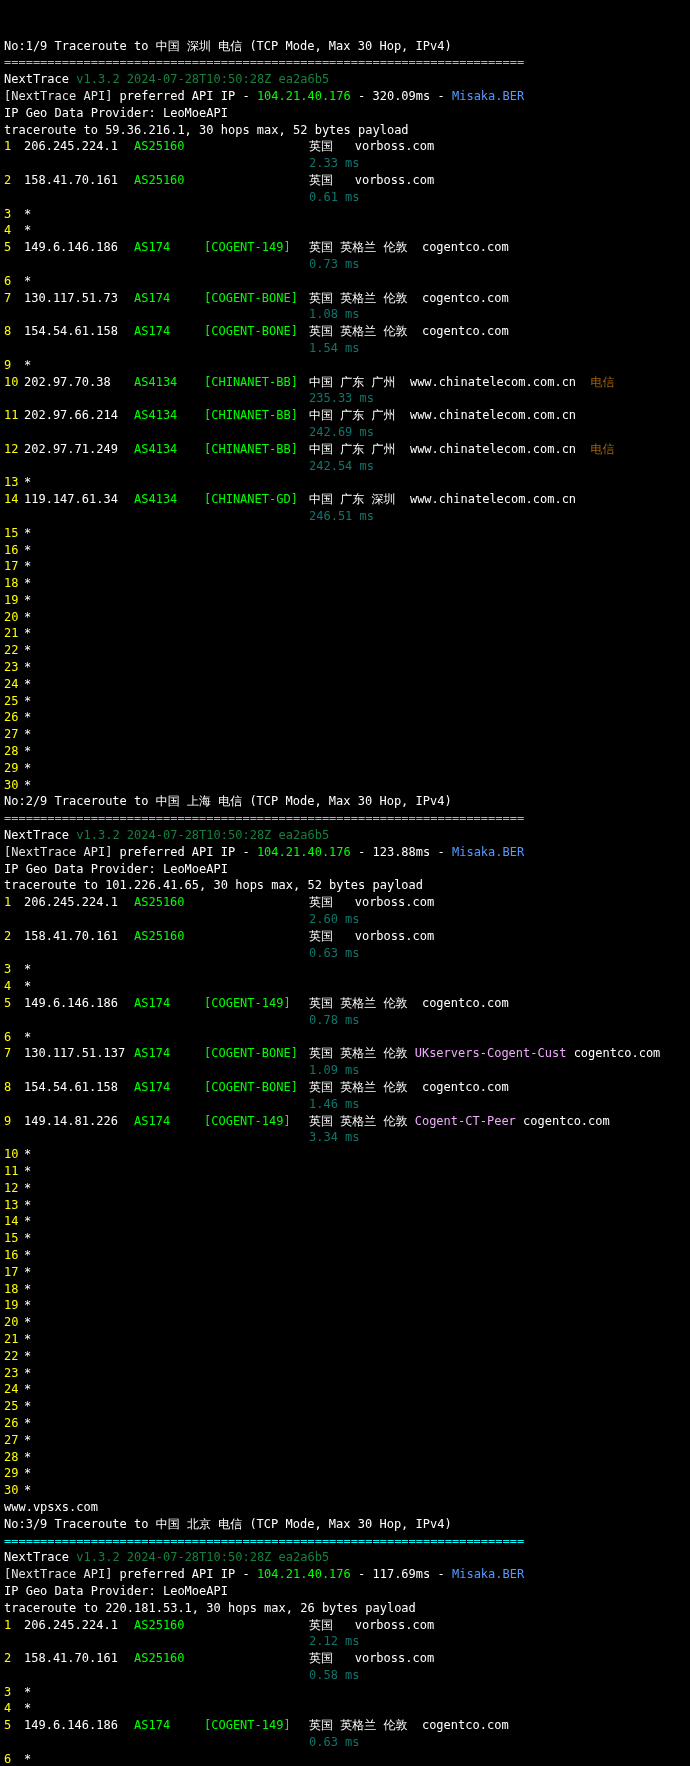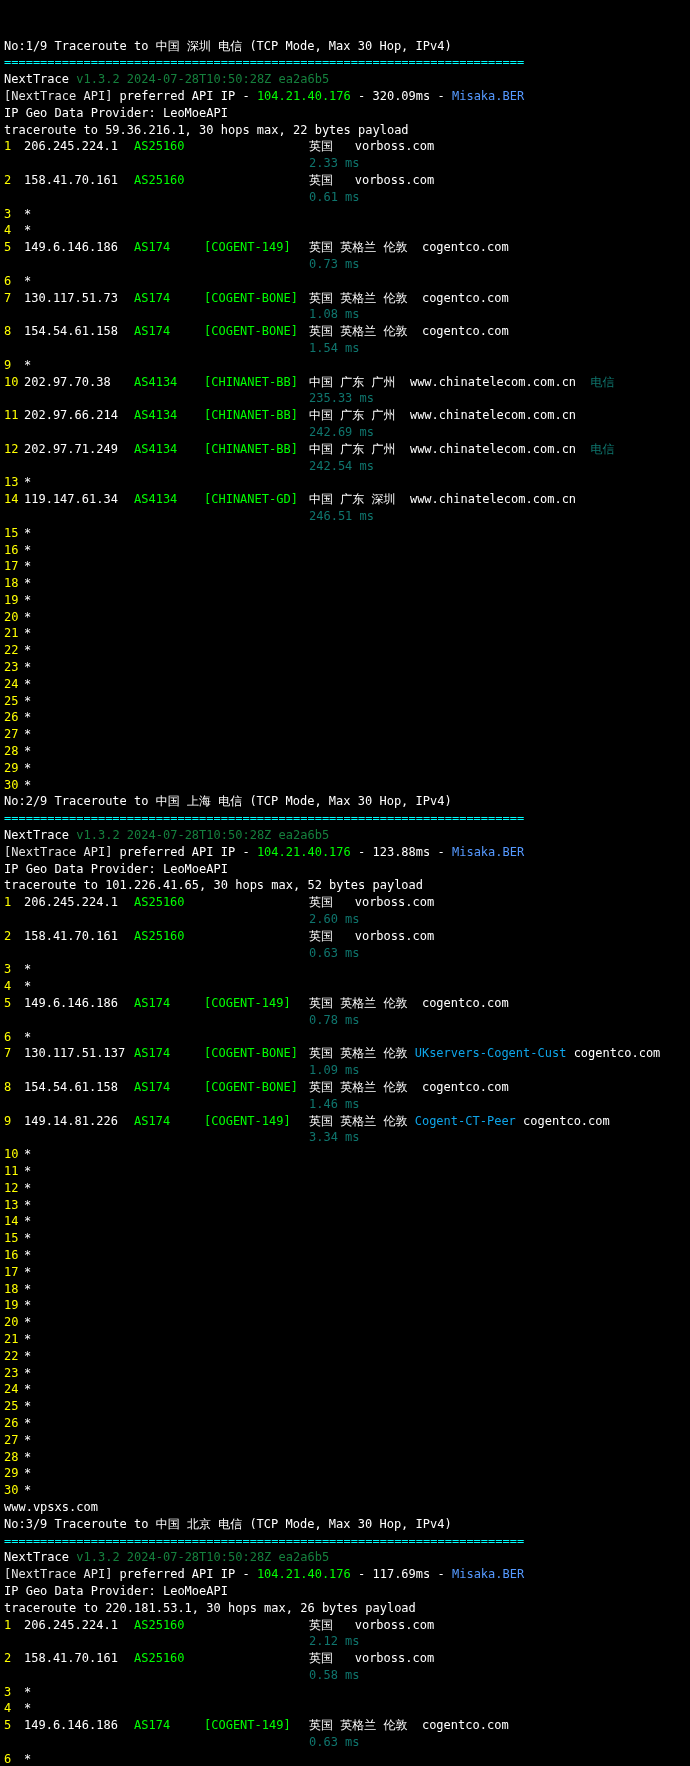--- a/index.html
+++ b/index.html
@@ -1,43 +1,43 @@
 <!DOCTYPE html>
 <html><head>
 <meta charset="utf-8">
 <style>
 body{background:#000;color:#fff;font-family:monospace;font-size:12px;margin:0;padding:4px;white-space:pre;line-height:1.4}
 .w{color:#fff}
 .cy{color:#00ffff}
 .gr{color:#15803d}
 .ye{color:#e5e5e5}
 .gn{color:#00ff00}
-.or{color:#0ea5e9}
+.or{color:#f0abfc}
 .bl{color:#5599ff}
 .watermark{color:#fff;font-weight:normal}
 .row{display:block}
 .hop{display:inline-block;width:20px;color:#ffff00}
 .ip{display:inline-block;width:110px;color:#fff}
 .as{display:inline-block;width:70px;color:#00ff00}
 .net{display:inline-block;width:105px;color:#00ff00}
 .loc{display:inline-block;color:#fff}
 .host{color:#fff}
 .ms{color:#0f766e}
-.isp{color:#0f766e}
+.isp{color:#a16207}
 .ind{display:inline-block;width:305px}
 </style>
 </head>
 <body>
 
 <div id="out"><span class="w">No:1/9 Traceroute to 中国 深圳 电信 (TCP Mode, Max 30 Hop, IPv4)</span>
 <span class="cy">========================================================================</span>
 <span class="w">NextTrace</span> <span class="gr">v1.3.2 2024-07-28T10:50:28Z ea2a6b5</span>
 <span class="ye">[NextTrace API]</span><span class="w"> preferred API IP - </span><span class="gn">104.21.40.176</span><span class="w"> - 320.09ms - </span><span class="bl">Misaka.BER</span>
 <span class="w">IP Geo Data Provider: LeoMoeAPI</span>
-<span class="w">traceroute to 59.36.216.1, 30 hops max, 22 bytes payload</span>
+<span class="w">traceroute to 59.36.216.1, 30 hops max, 52 bytes payload</span>
 <span class="row"><span class="hop">1</span><span class="ip">206.245.224.1</span><span class="as">AS25160</span><span class="net"></span><span class="loc">英国  </span><span class="host"> vorboss.com</span></span><span class="row"><span class="ind"></span><span class="ms">2.33 ms</span></span><span class="row"><span class="hop">2</span><span class="ip">158.41.70.161</span><span class="as">AS25160</span><span class="net"></span><span class="loc">英国  </span><span class="host"> vorboss.com</span></span><span class="row"><span class="ind"></span><span class="ms">0.61 ms</span></span><span class="row"><span class="hop">3</span><span class="w">*</span></span><span class="row"><span class="hop">4</span><span class="w">*</span></span><span class="row"><span class="hop">5</span><span class="ip">149.6.146.186</span><span class="as">AS174</span><span class="net">[COGENT-149]</span><span class="loc">英国 英格兰 伦敦 </span><span class="host"> cogentco.com</span></span><span class="row"><span class="ind"></span><span class="ms">0.73 ms</span></span><span class="row"><span class="hop">6</span><span class="w">*</span></span><span class="row"><span class="hop">7</span><span class="ip">130.117.51.73</span><span class="as">AS174</span><span class="net">[COGENT-BONE]</span><span class="loc">英国 英格兰 伦敦 </span><span class="host"> cogentco.com</span></span><span class="row"><span class="ind"></span><span class="ms">1.08 ms</span></span><span class="row"><span class="hop">8</span><span class="ip">154.54.61.158</span><span class="as">AS174</span><span class="net">[COGENT-BONE]</span><span class="loc">英国 英格兰 伦敦 </span><span class="host"> cogentco.com</span></span><span class="row"><span class="ind"></span><span class="ms">1.54 ms</span></span><span class="row"><span class="hop">9</span><span class="w">*</span></span><span class="row"><span class="hop">10</span><span class="ip">202.97.70.38</span><span class="as">AS4134</span><span class="net">[CHINANET-BB]</span><span class="loc">中国 广东 广州 </span><span class="host"> www.chinatelecom.com.cn</span><span class="isp">  电信</span></span><span class="row"><span class="ind"></span><span class="ms">235.33 ms</span></span><span class="row"><span class="hop">11</span><span class="ip">202.97.66.214</span><span class="as">AS4134</span><span class="net">[CHINANET-BB]</span><span class="loc">中国 广东 广州 </span><span class="host"> www.chinatelecom.com.cn</span></span><span class="row"><span class="ind"></span><span class="ms">242.69 ms</span></span><span class="row"><span class="hop">12</span><span class="ip">202.97.71.249</span><span class="as">AS4134</span><span class="net">[CHINANET-BB]</span><span class="loc">中国 广东 广州 </span><span class="host"> www.chinatelecom.com.cn</span><span class="isp">  电信</span></span><span class="row"><span class="ind"></span><span class="ms">242.54 ms</span></span><span class="row"><span class="hop">13</span><span class="w">*</span></span><span class="row"><span class="hop">14</span><span class="ip">119.147.61.34</span><span class="as">AS4134</span><span class="net">[CHINANET-GD]</span><span class="loc">中国 广东 深圳 </span><span class="host"> www.chinatelecom.com.cn</span></span><span class="row"><span class="ind"></span><span class="ms">246.51 ms</span></span><span class="row"><span class="hop">15</span><span class="w">*</span></span><span class="row"><span class="hop">16</span><span class="w">*</span></span><span class="row"><span class="hop">17</span><span class="w">*</span></span><span class="row"><span class="hop">18</span><span class="w">*</span></span><span class="row"><span class="hop">19</span><span class="w">*</span></span><span class="row"><span class="hop">20</span><span class="w">*</span></span><span class="row"><span class="hop">21</span><span class="w">*</span></span><span class="row"><span class="hop">22</span><span class="w">*</span></span><span class="row"><span class="hop">23</span><span class="w">*</span></span><span class="row"><span class="hop">24</span><span class="w">*</span></span><span class="row"><span class="hop">25</span><span class="w">*</span></span><span class="row"><span class="hop">26</span><span class="w">*</span></span><span class="row"><span class="hop">27</span><span class="w">*</span></span><span class="row"><span class="hop">28</span><span class="w">*</span></span><span class="row"><span class="hop">29</span><span class="w">*</span></span><span class="row"><span class="hop">30</span><span class="w">*</span></span><span class="w">No:2/9 Traceroute to 中国 上海 电信 (TCP Mode, Max 30 Hop, IPv4)</span>
 <span class="cy">========================================================================</span>
 <span class="w">NextTrace</span> <span class="gr">v1.3.2 2024-07-28T10:50:28Z ea2a6b5</span>
 <span class="ye">[NextTrace API]</span><span class="w"> preferred API IP - </span><span class="gn">104.21.40.176</span><span class="w"> - 123.88ms - </span><span class="bl">Misaka.BER</span>
 <span class="w">IP Geo Data Provider: LeoMoeAPI</span>
 <span class="w">traceroute to 101.226.41.65, 30 hops max, 52 bytes payload</span>
 <span class="row"><span class="hop">1</span><span class="ip">206.245.224.1</span><span class="as">AS25160</span><span class="net"></span><span class="loc">英国  </span><span class="host"> vorboss.com</span></span><span class="row"><span class="ind"></span><span class="ms">2.60 ms</span></span><span class="row"><span class="hop">2</span><span class="ip">158.41.70.161</span><span class="as">AS25160</span><span class="net"></span><span class="loc">英国  </span><span class="host"> vorboss.com</span></span><span class="row"><span class="ind"></span><span class="ms">0.63 ms</span></span><span class="row"><span class="hop">3</span><span class="w">*</span></span><span class="row"><span class="hop">4</span><span class="w">*</span></span><span class="row"><span class="hop">5</span><span class="ip">149.6.146.186</span><span class="as">AS174</span><span class="net">[COGENT-149]</span><span class="loc">英国 英格兰 伦敦 </span><span class="host"> cogentco.com</span></span><span class="row"><span class="ind"></span><span class="ms">0.78 ms</span></span><span class="row"><span class="hop">6</span><span class="w">*</span></span><span class="row"><span class="hop">7</span><span class="ip">130.117.51.137</span><span class="as">AS174</span><span class="net">[COGENT-BONE]</span><span class="loc">英国 英格兰 伦敦 </span><span class="or">UKservers-Cogent-Cust</span><span class="host"> cogentco.com</span></span><span class="row"><span class="ind"></span><span class="ms">1.09 ms</span></span><span class="row"><span class="hop">8</span><span class="ip">154.54.61.158</span><span class="as">AS174</span><span class="net">[COGENT-BONE]</span><span class="loc">英国 英格兰 伦敦 </span><span class="host"> cogentco.com</span></span><span class="row"><span class="ind"></span><span class="ms">1.46 ms</span></span><span class="row"><span class="hop">9</span><span class="ip">149.14.81.226</span><span class="as">AS174</span><span class="net">[COGENT-149]</span><span class="loc">英国 英格兰 伦敦 </span><span class="or">Cogent-CT-Peer</span><span class="host"> cogentco.com</span></span><span class="row"><span class="ind"></span><span class="ms">3.34 ms</span></span><span class="row"><span class="hop">10</span><span class="w">*</span></span><span class="row"><span class="hop">11</span><span class="w">*</span></span><span class="row"><span class="hop">12</span><span class="w">*</span></span><span class="row"><span class="hop">13</span><span class="w">*</span></span><span class="row"><span class="hop">14</span><span class="w">*</span></span><span class="row"><span class="hop">15</span><span class="w">*</span></span><span class="row"><span class="hop">16</span><span class="w">*</span></span><span class="row"><span class="hop">17</span><span class="w">*</span></span><span class="row"><span class="hop">18</span><span class="w">*</span></span><span class="row"><span class="hop">19</span><span class="w">*</span></span><span class="row"><span class="hop">20</span><span class="w">*</span></span><span class="row"><span class="hop">21</span><span class="w">*</span></span><span class="row"><span class="hop">22</span><span class="w">*</span></span><span class="row"><span class="hop">23</span><span class="w">*</span></span><span class="row"><span class="hop">24</span><span class="w">*</span></span><span class="row"><span class="hop">25</span><span class="w">*</span></span><span class="row"><span class="hop">26</span><span class="w">*</span></span><span class="row"><span class="hop">27</span><span class="w">*</span></span><span class="row"><span class="hop">28</span><span class="w">*</span></span><span class="row"><span class="hop">29</span><span class="w">*</span></span><span class="row"><span class="hop">30</span><span class="w">*</span></span><span class="watermark">www.vpsxs.com</span>
 <span class="w">No:3/9 Traceroute to 中国 北京 电信 (TCP Mode, Max 30 Hop, IPv4)</span>
 <span class="cy">========================================================================</span>
 <span class="w">NextTrace</span> <span class="gr">v1.3.2 2024-07-28T10:50:28Z ea2a6b5</span>

